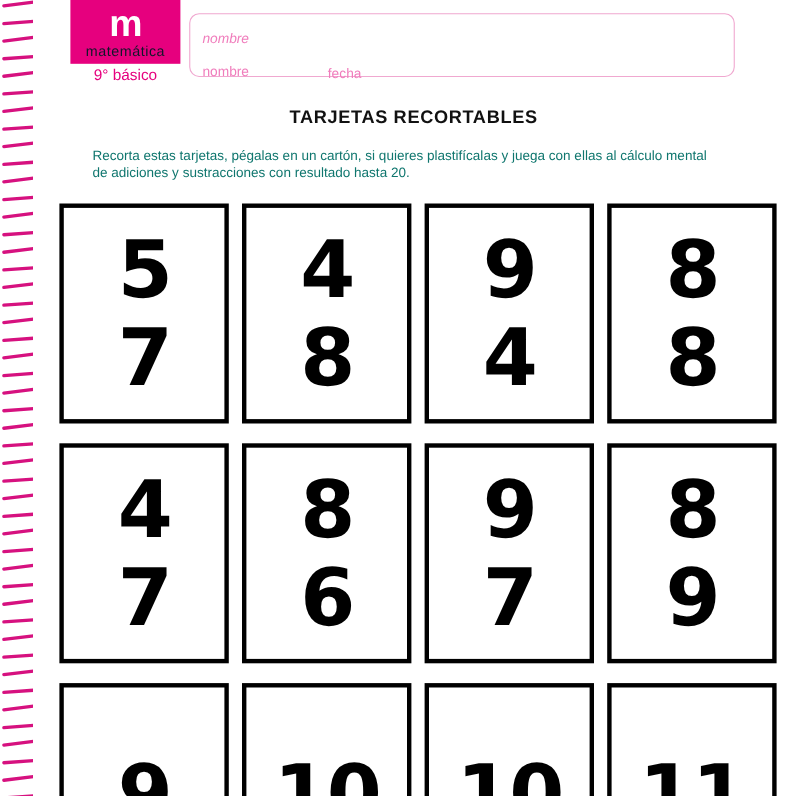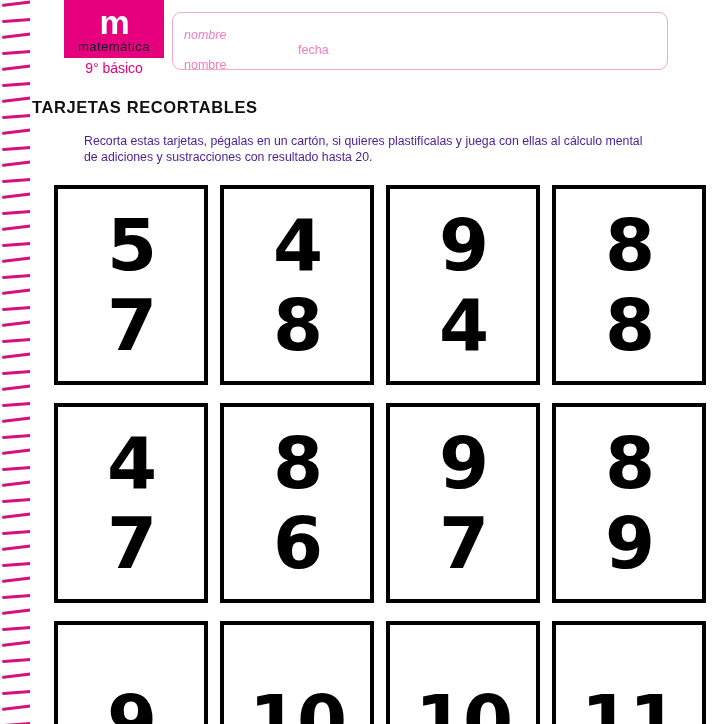--- a/index.html
+++ b/index.html
@@ -100,36 +100,36 @@
     border-radius: 9px;
     box-sizing: border-box;
   }
   .field-label {
     position: absolute;
     color: #f07dbc;
     font-size: 12.5px;
   }
   .lbl-nombre { left: 152px; top: 28px; font-style: italic; }
   .lbl-curso  { left: 152px; top: 58px; }
-  .lbl-fecha  { left: 266px; top: 43px; }
+  .lbl-fecha  { left: 266px; top: 60px; }
 
   
   .title {
-    text-align: left;
+    text-align: center;
     font-size: 16.5px;
     font-weight: bold;
     color: #111111;
     letter-spacing: 0.6px;
     margin-top: 12px;
   }
   .instructions {
     margin: 16px 0 0 52px;
     width: 570px;
     font-size: 12.3px;
-    color: #4c1d95;
+    color: #0f766e;
     line-height: 16px;
   }
 
   
   .grid {
     margin: 20px 0 0 22px;
     display: grid;
     grid-template-columns: repeat(4, 154px);
     grid-auto-rows: 206px;
     column-gap: 12px;

